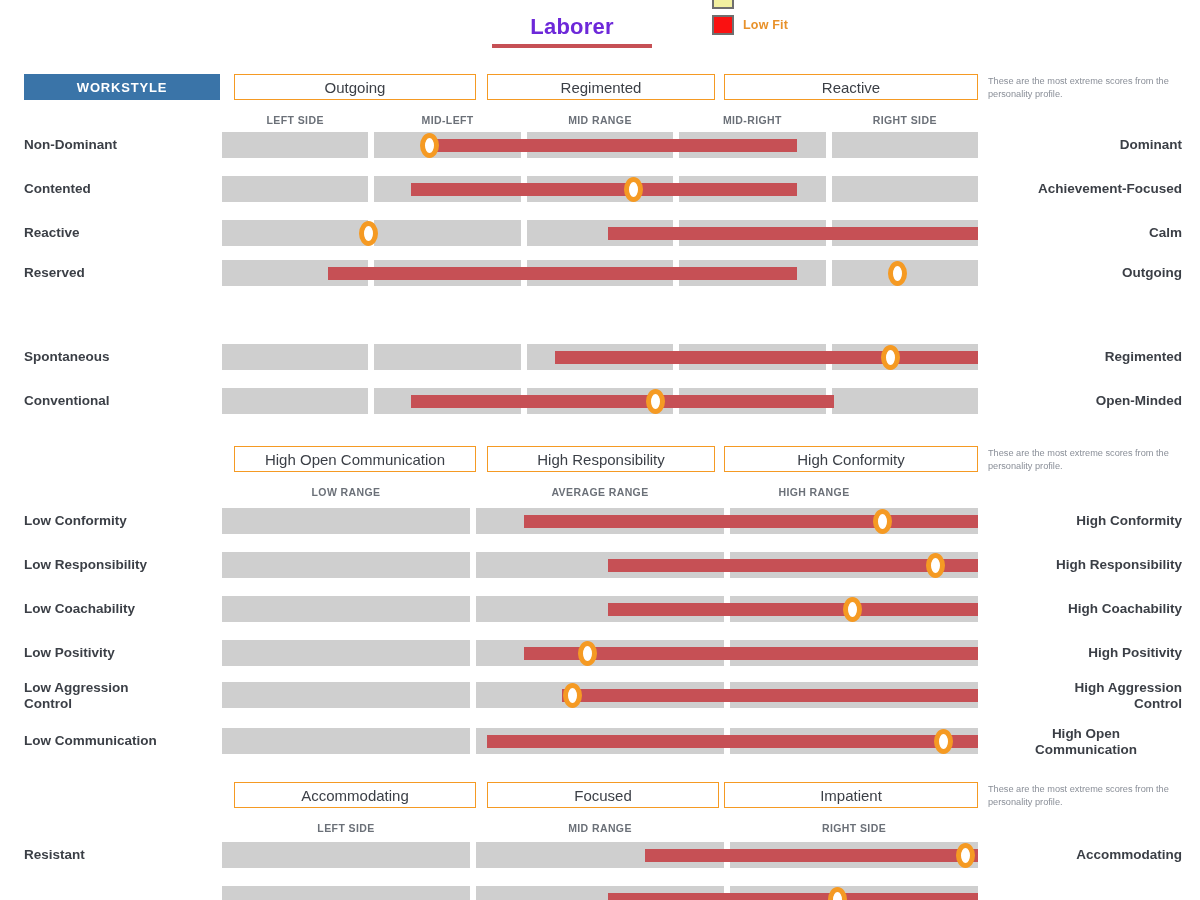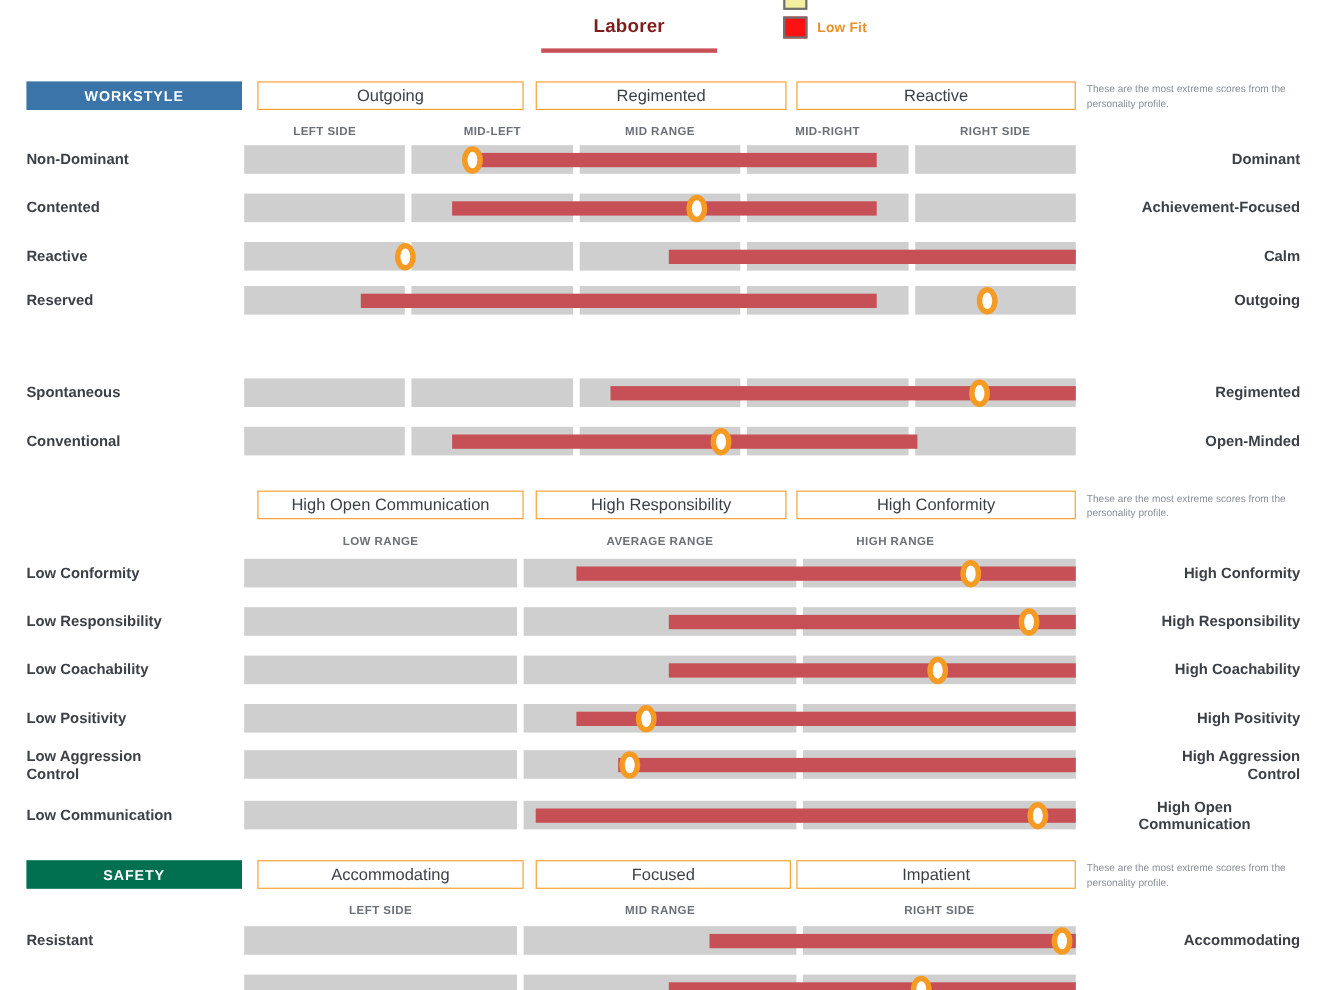--- a/index.html
+++ b/index.html
@@ -9,21 +9,21 @@
     background: #ffffff;
     font-family: "Liberation Sans", sans-serif;
     overflow: hidden;
   }
   #page { position: relative; width: 1200px; height: 900px; overflow: hidden; }
 
   
   .top-header { position: absolute; left: 0; top: 0; width: 1200px; height: 62px; }
   .title-block { position: absolute; left: 492px; top: 14px; width: 160px; text-align: center; }
   .title-text {
-    font-size: 17px; font-weight: bold; color: #7f1d1d; letter-spacing: .2px;
+    font-size: 22px; font-weight: bold; color: #6d28d9; letter-spacing: .2px;
   }
   .title-rule {
     position: absolute; left: 492px; top: 44px; width: 160px; height: 4px;
     background: #c65055;
   }
   .legend { position: absolute; left: 712px; top: -14px; }
   .legend-item { display: flex; align-items: center; height: 26px; }
   .legend-swatch {
     width: 22px; height: 20px; border: 2px solid #6f6f6f; margin-right: 9px;
   }
@@ -129,21 +129,20 @@
           <div class="sec-note">These are the most extreme scores from the personality profile.</div>
         </div>
         <div class="scale-head" style="margin-top: 14px;">
           <div class="scale-label" style="left: 222px; width: 248px;">LOW RANGE</div>
           <div class="scale-label" style="left: 476px; width: 248px;">AVERAGE RANGE</div>
           <div class="scale-label" style="left: 690px; width: 248px;">HIGH RANGE</div>
         </div>
       </div>
       <div class="section" style="top: 782px;">
         <div class="sec-headrow">
-          <div class="sec-badge" style="background: rgb(0, 112, 80);">SAFETY</div>
           <div class="tag" style="left: 234px; width: 242px;">Accommodating</div>
           <div class="tag" style="left: 487px; width: 232px;">Focused</div>
           <div class="tag" style="left: 724px; width: 254px;">Impatient</div>
           <div class="sec-note">These are the most extreme scores from the personality profile.</div>
         </div>
         <div class="scale-head" style="margin-top: 14px;">
           <div class="scale-label" style="left: 222px; width: 248px;">LEFT SIDE</div>
           <div class="scale-label" style="left: 476px; width: 248px;">MID RANGE</div>
           <div class="scale-label" style="left: 730px; width: 248px;">RIGHT SIDE</div>
         </div>

